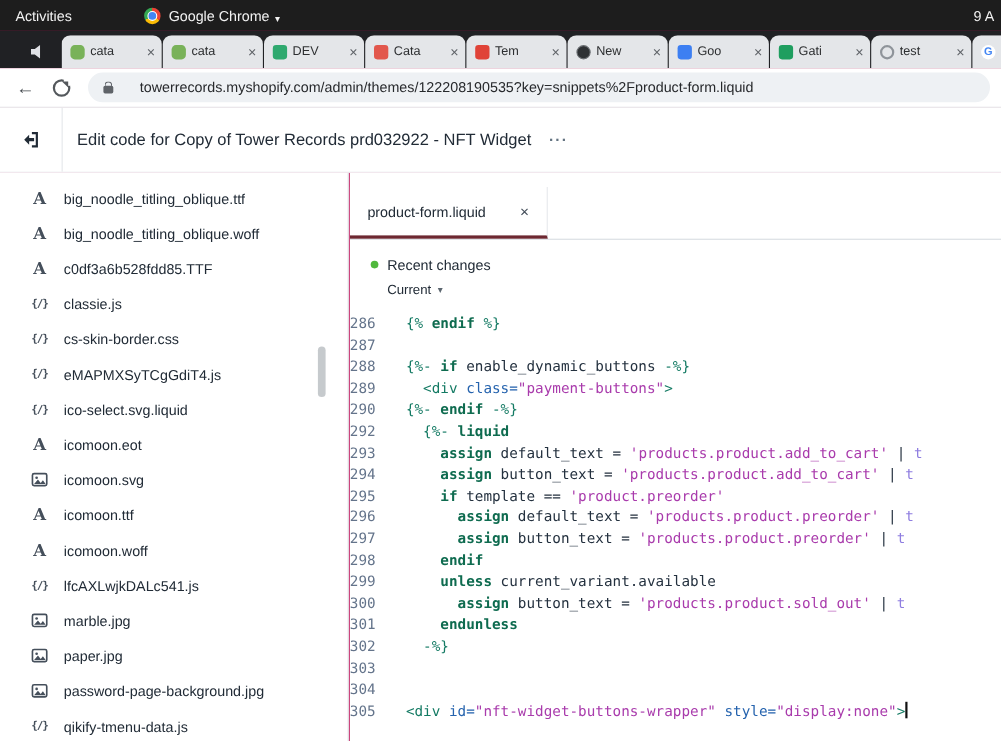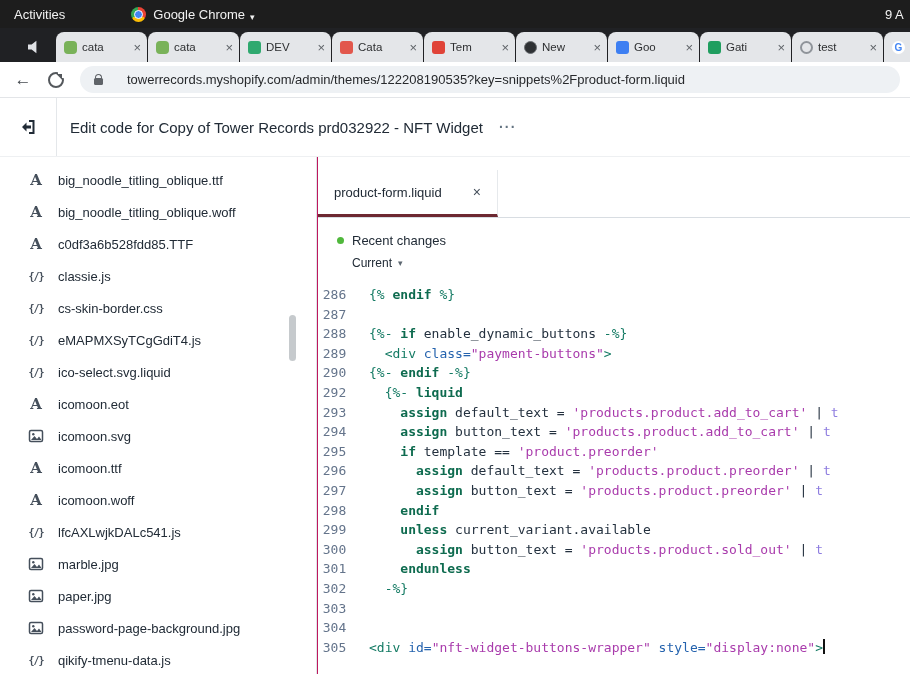--- a/index.html
+++ b/index.html
@@ -81,21 +81,21 @@
         align-items:center;justify-content:space-between;padding:0 16px;font-size:13px;color:#212b36;
         border-bottom:3px solid var(--underline,#6d2831);border-right:1px solid #e6e9ec;background:#fff}
   .etab-close{color:#454f5b;font-size:14px}
   .recent{padding:15px 0 0 19px;height:67px;box-sizing:border-box}
   .recent-row{display:flex;align-items:center;gap:8px;font-size:13px;color:#212b36}
   .dot{width:7px;height:7px;border-radius:50%;background:var(--dot,#50b83c);flex:none}
   .current-row{margin-top:8px;padding-left:15px;font-size:12px;color:#212b36;display:flex;align-items:center;gap:6px}
   .caret{font-size:9px;color:#5c6670}
   .codewrap{font-family:"DejaVu Sans Mono","Liberation Mono",monospace;font-size:13px}
   .cl{display:flex;height:19.6px;line-height:19.6px;white-space:pre}
-  .ln{width:33px;text-align:center;padding-right:10px;color:var(--lnc,#64748b);flex:none}
+  .ln{width:33px;text-align:left;padding-right:10px;color:var(--lnc,#64748b);flex:none}
   .lc{padding-left:8px}
   .tok-kw{color:var(--kw,#0e6b4f);font-weight:bold}
   .tok-tag{color:var(--tag,#137a63)}
   .tok-str{color:var(--str,#a93bac)}
   .tok-attr{color:var(--attr,#2563ae)}
   .tok-filt{color:var(--filt,#8f7ee0)}
   .tok-plain{color:var(--plain,#24313f)}
   .cursor{display:inline-block;width:2px;height:15px;background:#111;vertical-align:-2px}
 </style>
 </head>

